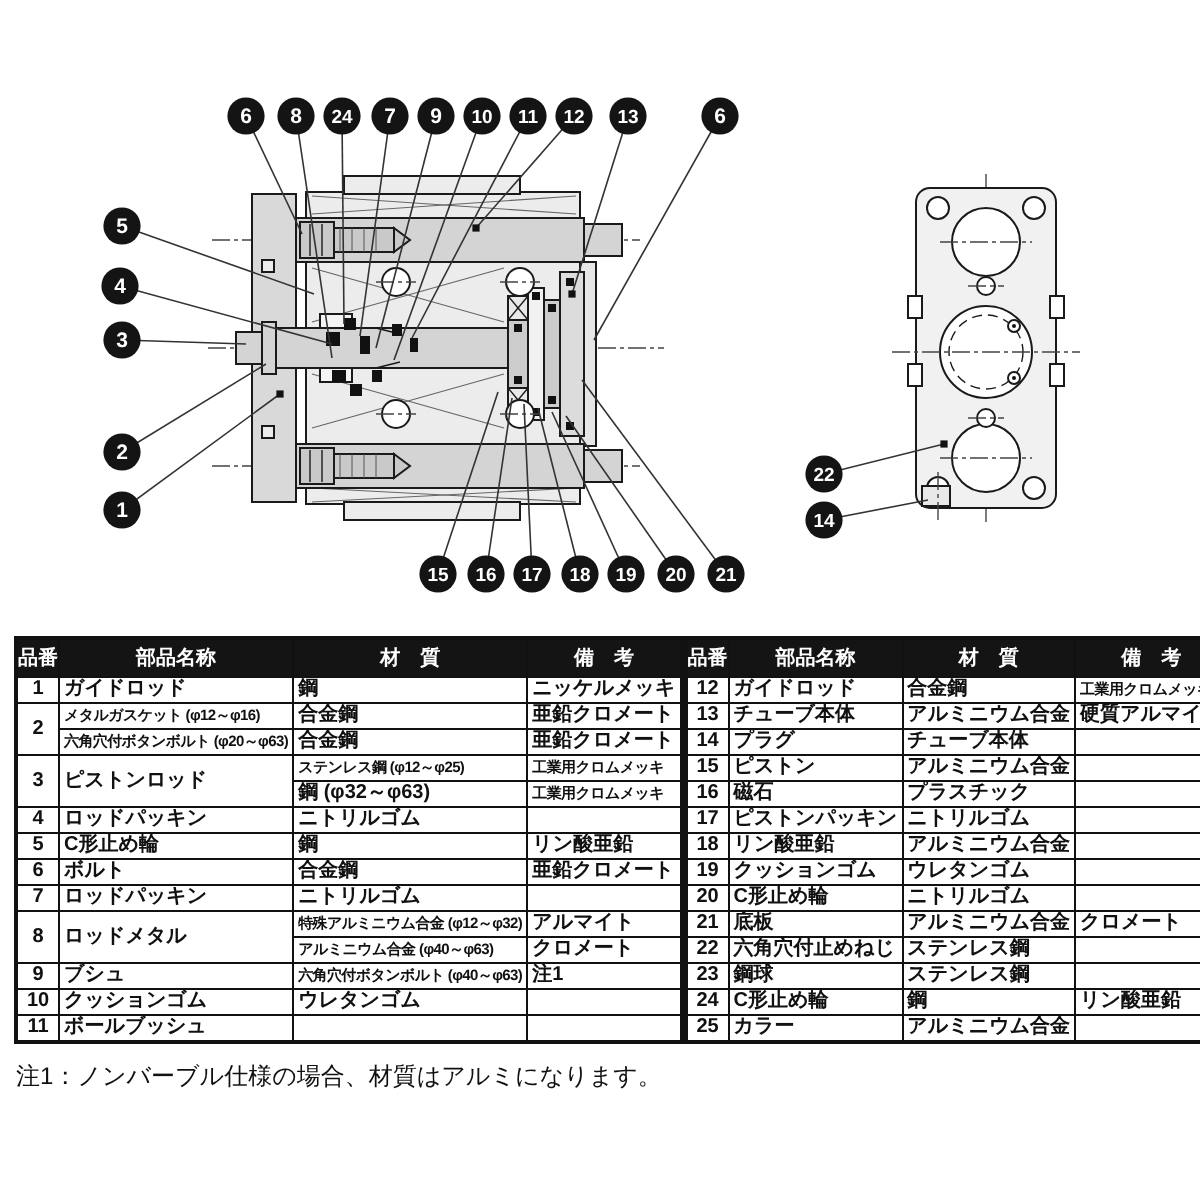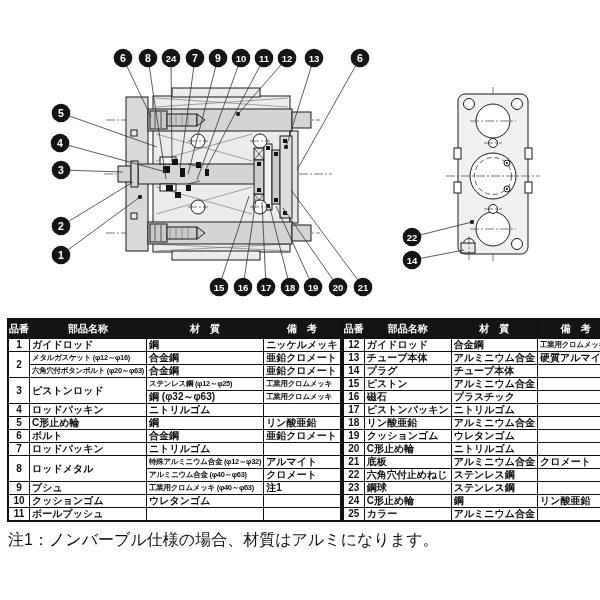--- a/index.html
+++ b/index.html
@@ -18,21 +18,21 @@
     background:#141414;color:#fff;font-size:10px;font-weight:bold;
     text-align:center;padding:2px 3px;height:13px;border:1px solid #111;white-space:nowrap;overflow:hidden;
   }
   th.col-no{text-align:center;padding:2px 0;}
   td{
     border:1px solid #111;font-size:10px;font-weight:bold;color:#111;
     padding:0 2px;height:12px;line-height:1;white-space:nowrap;overflow:hidden;vertical-align:middle;
   }
   td.col-no{text-align:center;padding:0;}
   td.sm{font-size:7.5px;letter-spacing:-0.3px;}
-  .footnote{position:absolute;left:8px;top:530px;font-size:16px;color:#111;}
+  .footnote{position:absolute;left:8px;top:530px;font-size:12px;color:#111;}
   .balloon-text{font-weight:bold;fill:#fff;}
 </style>
 </head>
 <body>
 
 <div class="page">
 
   <svg id="drawing" width="600" height="312" viewBox="0 0 600 312">
 
     <g>
@@ -380,21 +380,21 @@
             <td class="col-mat sm">特殊アルミニウム合金 (φ12～φ32)</td>
             <td class="col-note">アルマイト</td>
           </tr>
           <tr>
             <td class="col-mat sm">アルミニウム合金 (φ40～φ63)</td>
             <td class="col-note">クロメート</td>
           </tr>
           <tr>
             <td class="col-no">9</td>
             <td class="col-name">ブシュ</td>
-            <td class="col-mat sm">工業用クロムメッキ (φ40～φ63)</td>
+            <td class="col-mat sm">六角穴付ボタンボルト (φ40～φ63)</td>
             <td class="col-note">注1</td>
           </tr>
           <tr>
             <td class="col-no">10</td>
             <td class="col-name">クッションゴム</td>
             <td class="col-mat">ウレタンゴム</td>
             <td class="col-note"></td>
           </tr>
           <tr>
             <td class="col-no">11</td>

